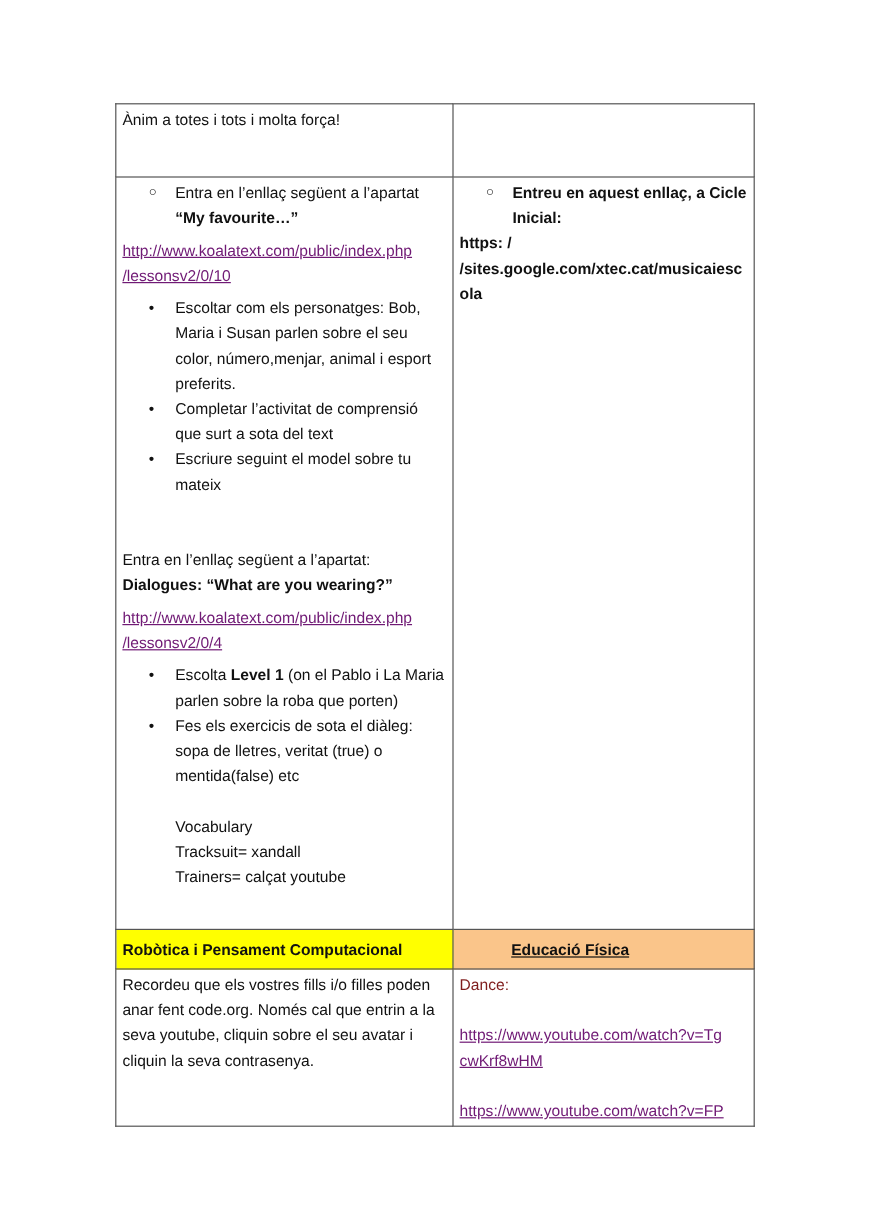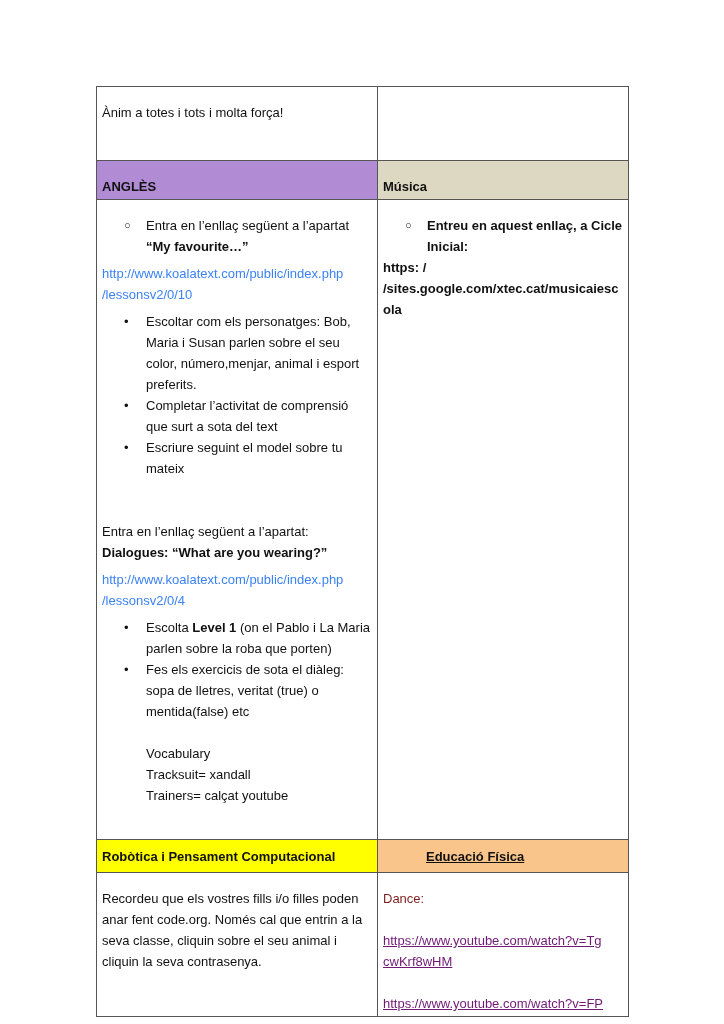--- a/index.html
+++ b/index.html
@@ -6,35 +6,35 @@
   body {
     width: 724px; height: 1024px; position: relative; overflow: hidden;
     font-family: "Liberation Sans", sans-serif; font-size: 13px; color: #111;
   }
   table.doc {
     position: absolute; left: 96px; top: 86px;
     width: 532px; border-collapse: collapse; table-layout: fixed;
   }
   table.doc td {
     border: 1px solid #555; vertical-align: top;
-    padding: 15px 5px 2px 5px; line-height: 21px;
+    padding: 2px 5px 2px 5px; line-height: 21px;
   }
   col.c1 { width: 281px; }
   col.c2 { width: 251px; }
   .row-intro td { height: 56px; }
   .hdr td { padding-top: 1px; padding-bottom: 0; line-height: 18px; font-weight: bold; }
   .hdr-angles { background: #b18bd3; }
   .hdr-musica { background: #dcd8c2; }
   .hdr-robotica { background: #ffff00; }
   .hdr-edfis { background: #fac58a; text-align: left; padding-left: 48px !important; }
   .hdr-robotica, .hdr-edfis { height: 24px; vertical-align: top; padding-top: 6px !important; }
   .hdr-edfis span { text-decoration: underline; text-align: right; }
   .body-main td { height: 622px; }
   .body-last td { height: 112px; }
-  a.lnk { color: #3b82f6; }
+  a.lnk { color: #701a75; text-decoration: underline; }
   a.lnk2 { color: #701a75; text-decoration: underline; }
   .bold { font-weight: bold; }
   ul.circ { list-style: none; margin: 0; padding: 0; }
   ul.circ li { position: relative; padding-left: 44px; }
   ul.circ li .mk { position: absolute; left: 22px; top: 0; font-size: 11px; }
   ul.disc { list-style: none; margin: 6px 0 0 0; padding: 0; }
   ul.disc li { position: relative; padding-left: 44px; }
   ul.disc li .mk { position: absolute; left: 22px; top: 0; }
   .gap6 { height: 6px; }
   .gap40 { height: 42px; }
@@ -50,24 +50,20 @@
       <col class="c1">
       <col class="c2">
     </colgroup>
 
   <tbody>
       <tr class="row-intro">
     <td>Ànim a totes i tots i molta força!</td>
     <td></td>
   </tr>
 
-  <tr class="hdr">
-    <td class="hdr-angles">ANGLÈS</td>
-    <td class="hdr-musica">Música</td>
-  </tr>
 
   <tr class="body-main">
     <td>
       <ul class="circ">
         <li>
           <span class="mk">○</span>
           <span>Entra en l’enllaç següent a l’apartat</span><br>
           <span class="bold">“My favourite…”</span>
         </li>
       </ul>
@@ -113,21 +109,21 @@
       </div>
     </td>
   </tr>
 
   <tr class="hdr">
     <td class="hdr-robotica">Robòtica i Pensament Computacional</td>
     <td class="hdr-edfis"><span>Educació Física</span></td>
   </tr>
 
   <tr class="body-last">
-    <td>Recordeu que els vostres fills i/o filles poden anar fent code.org. Només cal que entrin a la seva classe, cliquin sobre el seu animal i cliquin la seva contrasenya.</td>
+    <td>Recordeu que els vostres fills i/o filles poden anar fent code.org. Només cal que entrin a la seva youtube, cliquin sobre el seu avatar i cliquin la seva contrasenya.</td>
     <td>
       <div class="dance">Dance:</div>
       <div class="gap21"></div>
       <a class="lnk2">
         <span>https://www.youtube.com/watch?v=Tg</span><br>
         <span>cwKrf8wHM</span>
       </a>
       <div class="gap21"></div>
       <a class="lnk2">
         <span>https://www.youtube.com/watch?v=FP</span>

